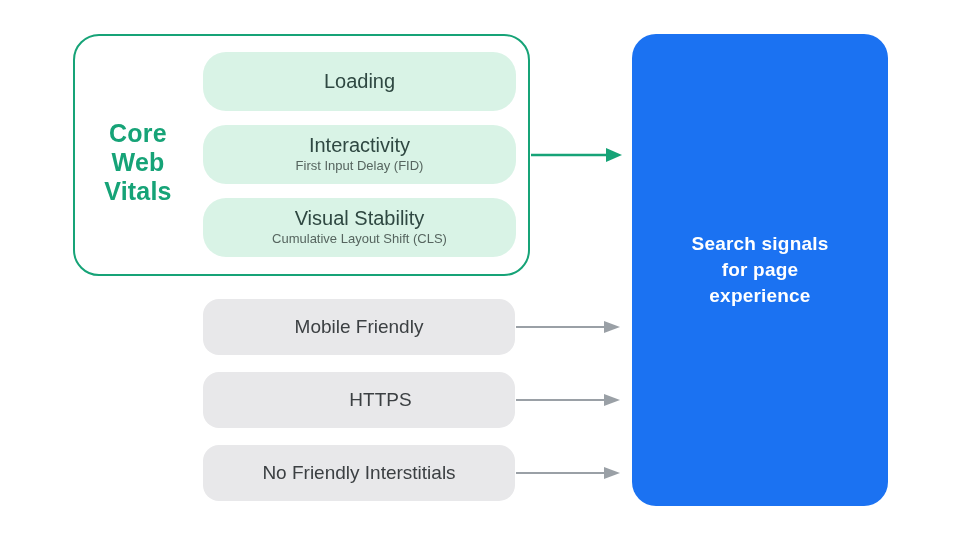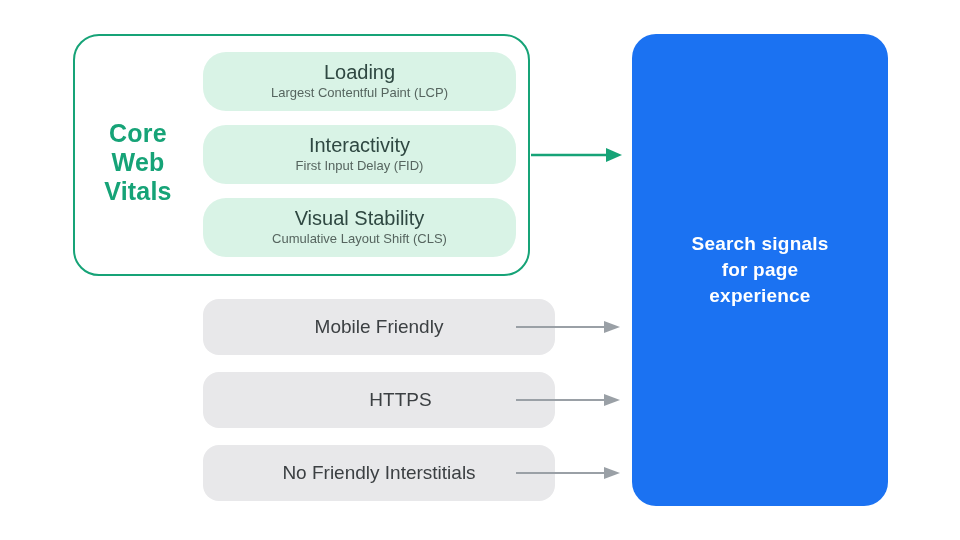--- a/index.html
+++ b/index.html
@@ -81,21 +81,21 @@
     margin-top: 1px;
   }
   .pill-loading   { top: 52px; }
   .pill-interact  { top: 125px; }
   .pill-stability { top: 198px; }
 
   
   .pill-gray {
     position: absolute;
     left: 203px;
-    width: 352px;
+    width: 312px;
     height: 56px;
     background: var(--gray-pill);
     border-radius: 16px;
     display: flex;
     align-items: center;
     justify-content: center;
     text-align: center;
     color: var(--gray-text);
     font-size: 19px;
     line-height: 1.2;
@@ -141,21 +141,20 @@
 
 <div class="canvas">
 
   <div class="cwv-box"></div>
   <div class="cwv-label">Core
 Web
 Vitals</div>
 
   <div class="pill-green pill-loading">
     <div class="title">Loading</div>
-    <div class="subtitle">Largest Contentful Paint (LCP)</div>
   </div>
 
   <div class="pill-green pill-stability">
     <div class="title">Visual Stability</div>
     <div class="subtitle">Cumulative Layout Shift (CLS)</div>
   </div>
 
   <div class="pill-green pill-interact">
     <div class="title">Interactivity</div>
     <div class="subtitle">First Input Delay (FID)</div>

